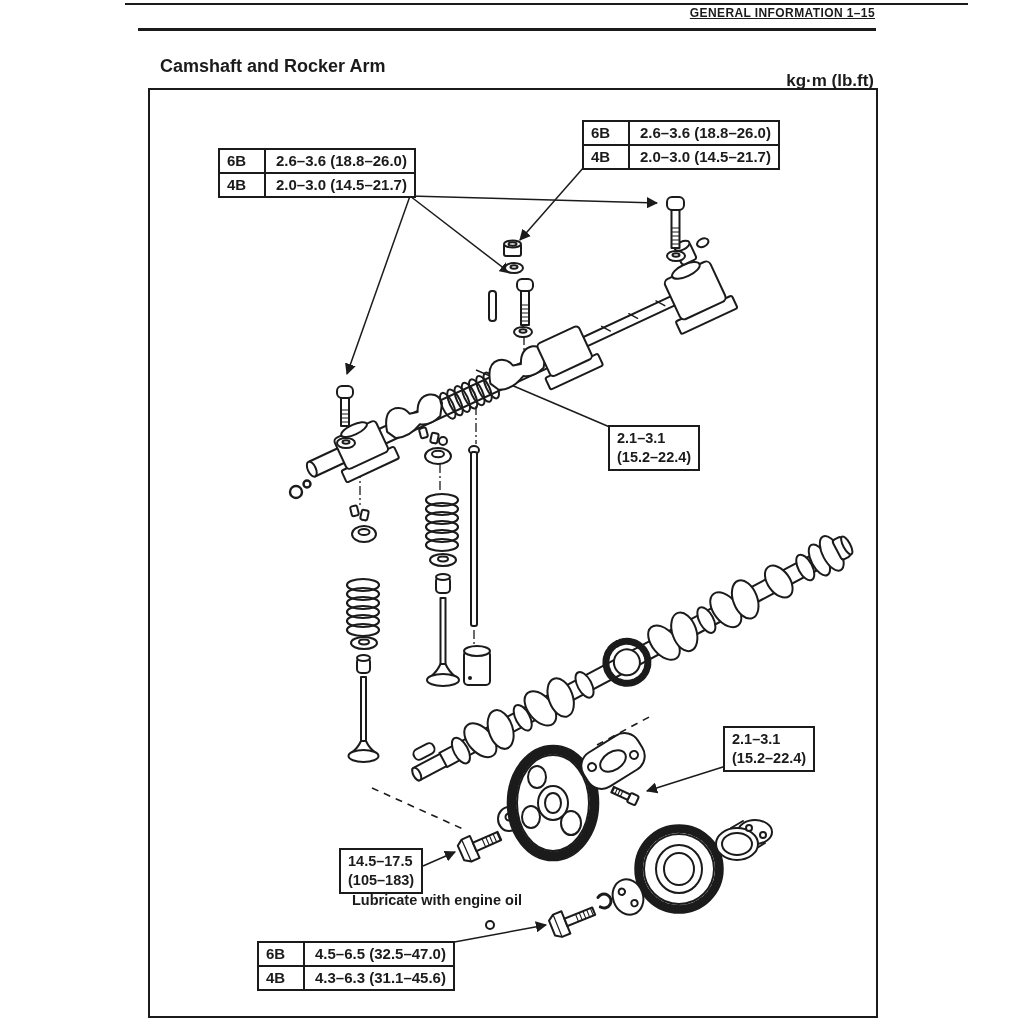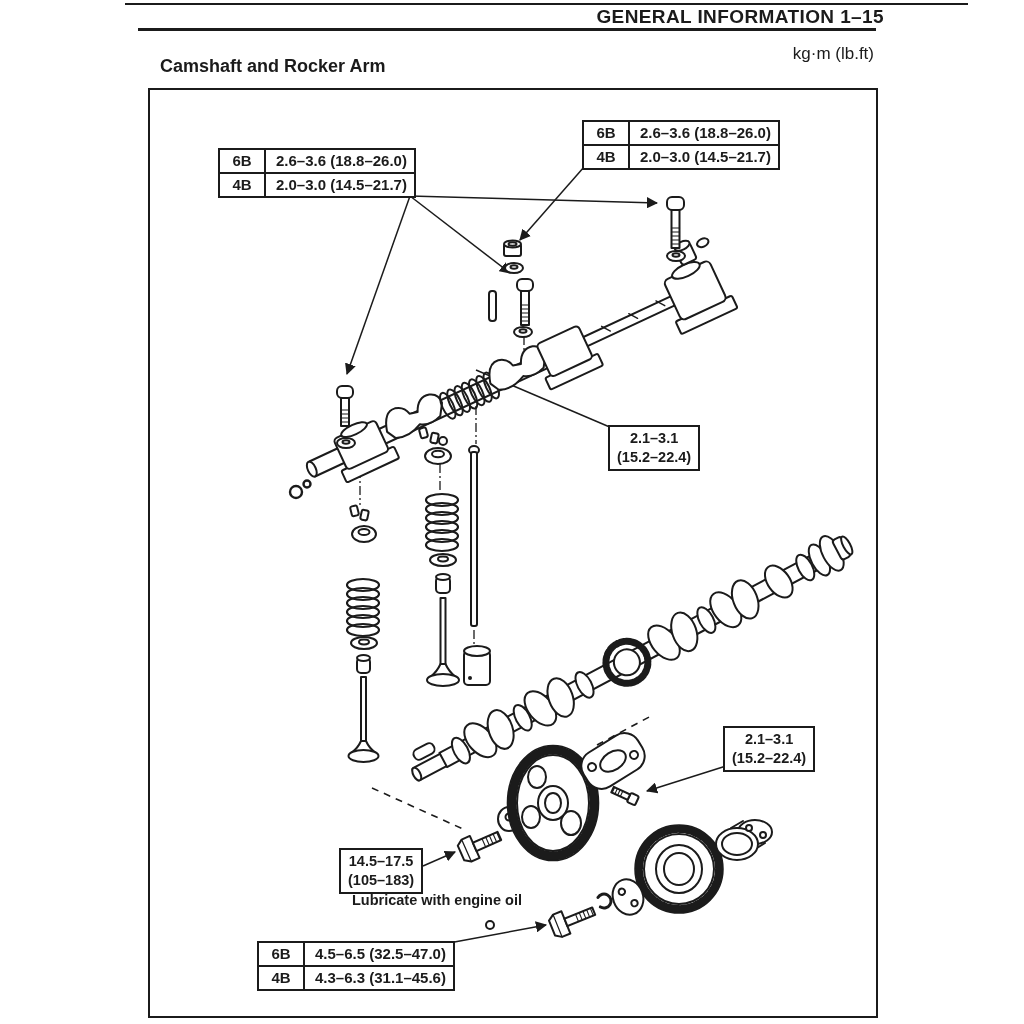--- a/index.html
+++ b/index.html
@@ -3,49 +3,49 @@
 <meta charset="utf-8">
 <style>
   html,body{margin:0;padding:0;}
   body{
     width:1024px;height:1024px;position:relative;overflow:hidden;
     background:#ffffff;color:#1b1b1b;
     font-family:"Liberation Sans", sans-serif;
   }
   .rule{position:absolute;background:#1b1b1b;}
   .page-header{
-    position:absolute;top:6px;right:140px;z-index:3;
-    font-size:19px;font-weight:700;letter-spacing:.4px;white-space:nowrap;
+    position:absolute;top:6px;right:149px;z-index:3;
+    font-size:12px;font-weight:700;letter-spacing:.4px;white-space:nowrap;text-decoration:underline;
   }
   .page-title{
     position:absolute;left:148px;top:44px;margin:12px;z-index:3;
     font-size:18px;font-weight:700;white-space:nowrap;
   }
   .unit-label{
-    position:absolute;top:44px;right:150px;z-index:3;
-    font-size:17px;font-weight:400;white-space:nowrap;
+    position:absolute;top:71px;right:150px;z-index:3;
+    font-size:17px;font-weight:700;white-space:nowrap;
   }
   .diagram-frame{
     position:absolute;left:148px;top:88px;width:726px;height:926px;
     border:2px solid #1b1b1b;z-index:0;background:#fff;
   }
   svg.art{position:absolute;left:0;top:0;z-index:1;}
   table.spec-table{
     position:absolute;z-index:2;border-collapse:collapse;background:#fff;
     border:2px solid #1b1b1b;
   }
   table.spec-table td{
     border:2px solid #1b1b1b;font-size:15px;font-weight:700;
     padding:1px 7px;white-space:nowrap;line-height:20px;
   }
-  table.spec-table td.code{text-align:center;min-width:30px;margin-top:7px;}
+  table.spec-table td.code{text-align:left;min-width:30px;margin-top:7px;}
   table.spec-table td.spec{text-align:left;padding-left:10px;}
   .callout{
     position:absolute;z-index:2;border:2px solid #1b1b1b;background:#fff;
-    font-size:14.5px;font-weight:700;text-align:center;
+    font-size:14.5px;font-weight:700;text-align:left;
     padding:2px 7px;line-height:19px;white-space:nowrap;
   }
   .note{
     position:absolute;z-index:2;font-size:14.5px;font-weight:700;white-space:nowrap;text-align:right;
   }
 </style>
 </head>
 <body>
 
 <div class="rule" style="left:125px;top:3px;width:843px;height:2px;"></div>

